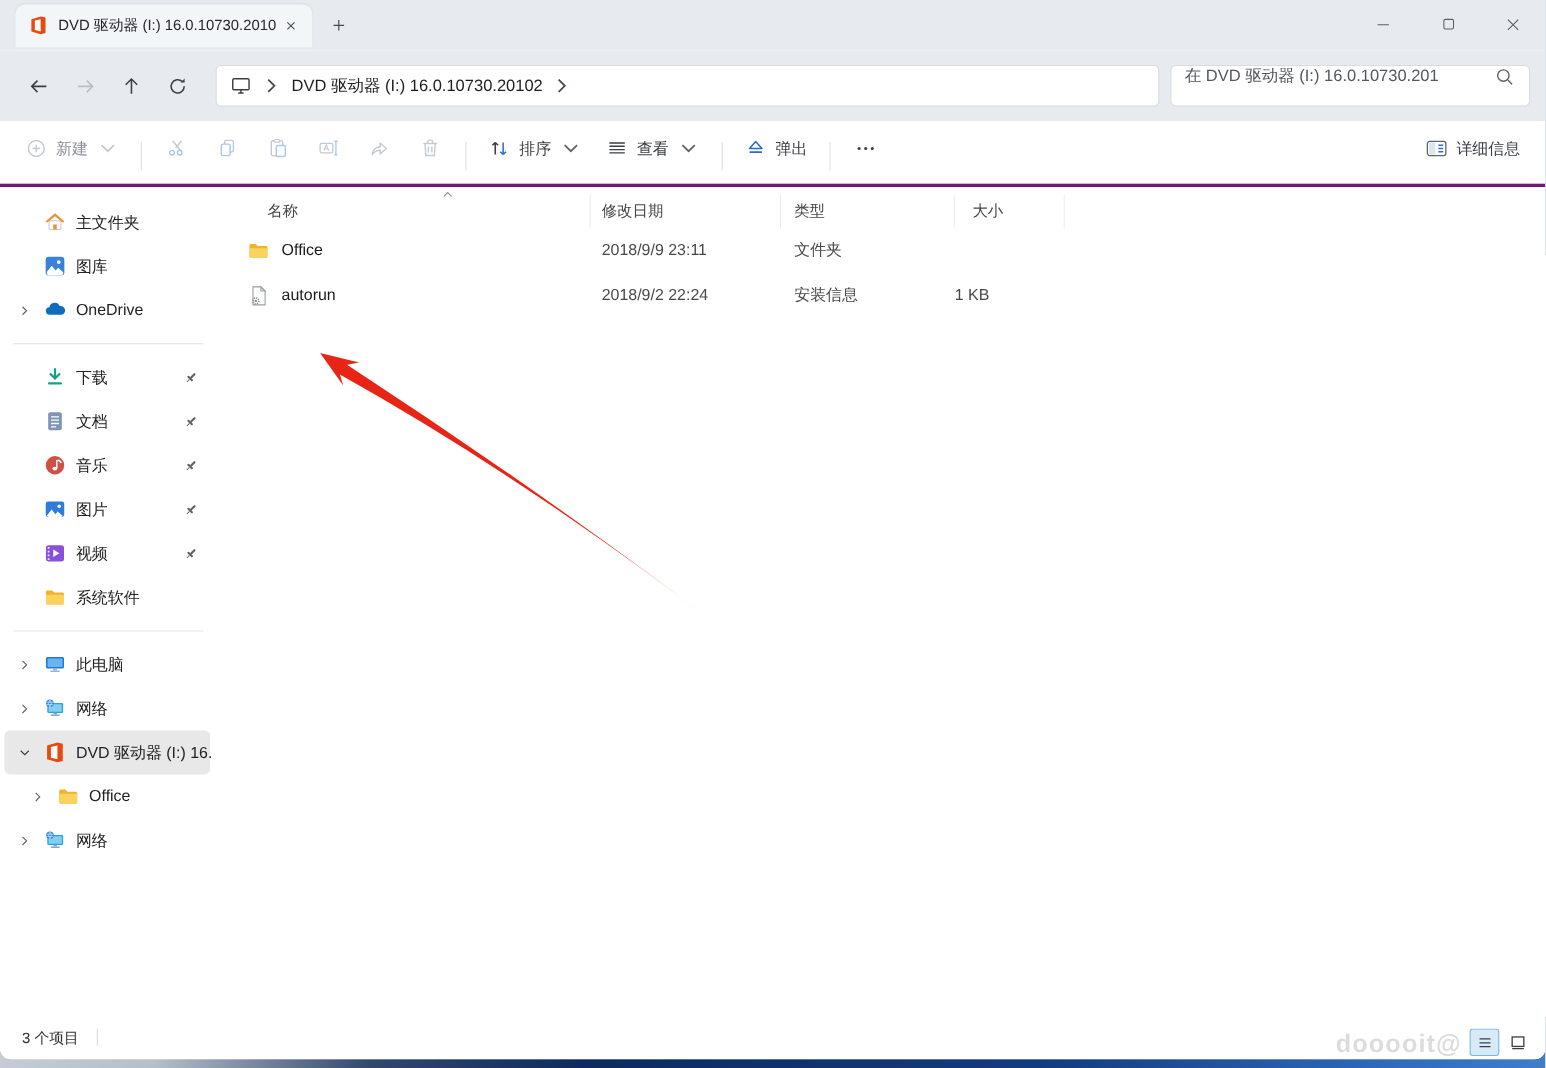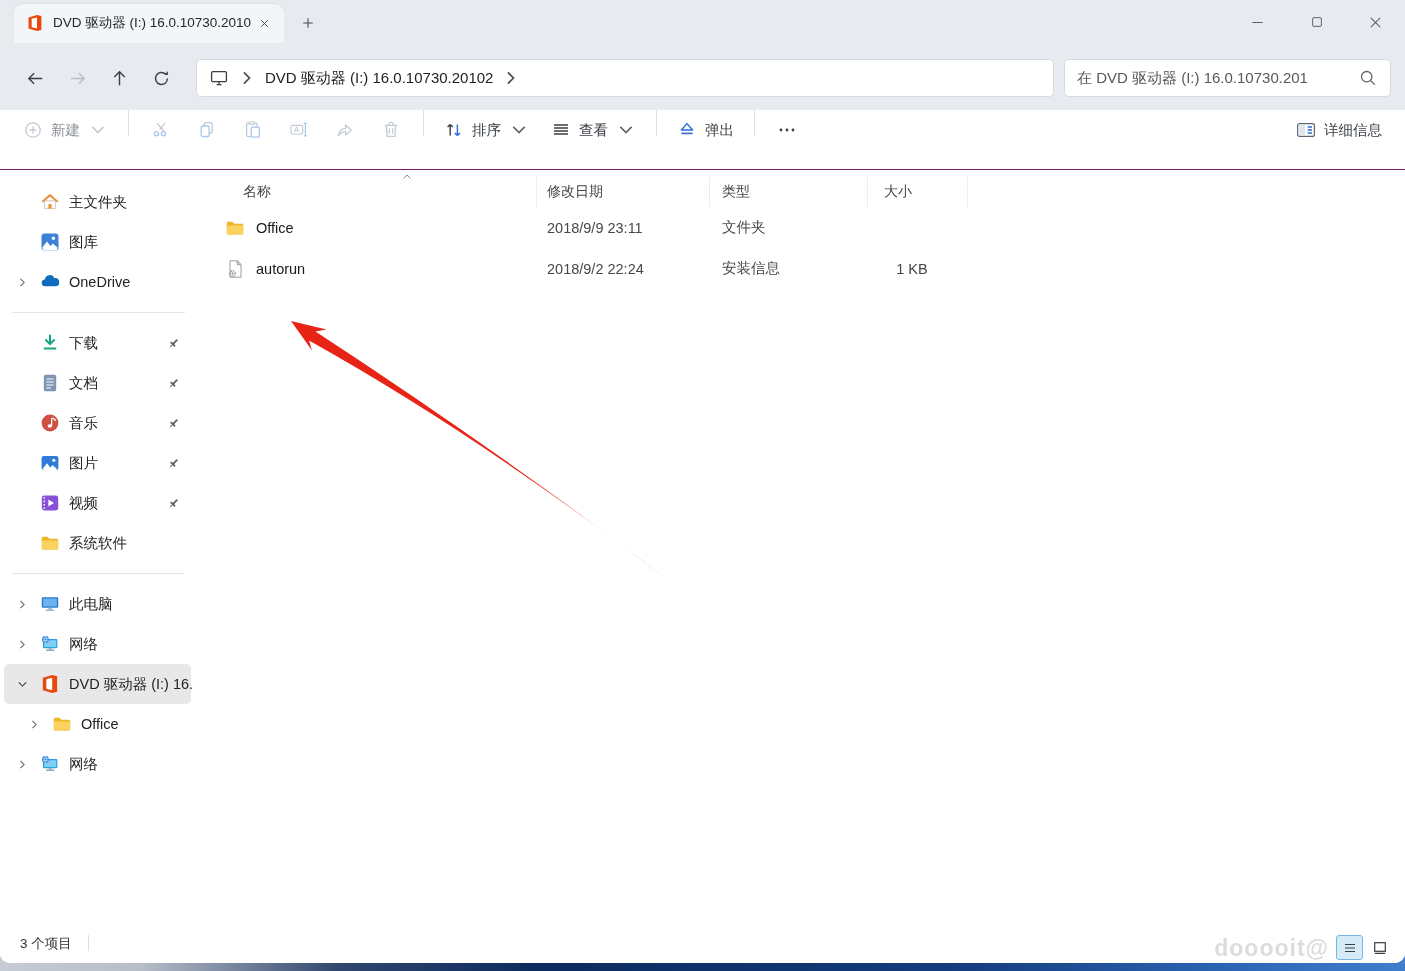--- a/index.html
+++ b/index.html
@@ -21,25 +21,25 @@
   .win-controls{margin-left:auto;display:flex;align-self:flex-start;height:44px}
   .win-btn{width:59px;height:44px}
   
   .navbar{height:64px;background:#e7ebf0;display:flex;align-items:center;padding:0 14px;flex-shrink:0}
   .nav-btn{width:42px;height:36px;border-radius:5px}
   .nav-btn svg{width:19px;height:19px}
   .addressbar{flex:1;height:38px;background:#fff;border:1px solid #d8dce0;border-radius:5px;margin:0 10px 0 14px;
     display:flex;align-items:center;padding:0 12px;gap:8px}
   .crumb-text{font-size:15px;color:#1e1e1e;white-space:nowrap}
   .searchbox{width:327px;height:38px;background:#fff;border:1px solid #d8dce0;border-radius:5px;
-    display:flex;align-items:center;padding:0 12px;gap:8px}
+    display:flex;padding:0 12px;gap:8px}
   .search-text{flex:1;font-size:15px;color:#55585c;white-space:nowrap;overflow:hidden}
   
-  .toolbar{height:60px;background:#fff;border-bottom:1px solid #701a75;display:flex;align-items:flex-start;
-    padding:0 12px;flex-shrink:0}
+  .toolbar{height:60px;background:#fff;border-bottom:3px solid #701a75;display:flex;align-items:flex-end;
+    padding:12px 12px;flex-shrink:0}
   .tb-btn{display:flex;align-items:center;gap:8px;height:40px;padding:0 11px;border-radius:5px;background:transparent;border:none}
   .tb-btn svg{width:20px;height:20px}
   .tb-label{font-size:14.5px;color:#3a3f44}
   .tb-label.dim{color:#8b9097}
   .tb-iconbtn{width:46px;height:40px;border-radius:5px}
   .tb-iconbtn svg{width:20px;height:20px}
   .tb-div{width:1px;height:26px;background:#dfdfdf;margin:0 9px}
   .tb-right{margin-left:auto}
   .chev-sm svg{width:12px;height:12px}
   
@@ -65,21 +65,21 @@
   .h-name{width:312px;padding-left:18px}
   .h-date{width:173px;padding-left:10px}
   .h-type{width:158px;padding-left:12px}
   .h-size{width:100px;padding-left:16px}
   .sortcaret{position:absolute;left:176px;top:-6px}
   .sortcaret svg{width:12px;height:12px}
   .row{display:flex;height:41px;align-items:center;padding-left:28px;font-size:14.5px}
   .c-name{width:312px;display:flex;align-items:center;gap:11px;color:#1a1a1a}
   .c-date{width:173px;padding-left:10px;color:#484848}
   .c-type{width:158px;padding-left:12px;color:#484848}
-  .c-size{width:100px;padding-right:12px;color:#484848;text-align:center}
+  .c-size{width:100px;padding-right:12px;color:#484848;text-align:left}
   
   .statusbar{height:28px;display:flex;align-items:flex-start;padding:0 12px 0 20px;font-size:13.5px;
     color:#333;background:#fff;flex-shrink:0}
   .sb-div{width:1px;height:16px;background:#ddd;margin-left:16px}
   .watermark{margin-left:auto;font-size:23px;font-weight:bold;color:#dcdcdc;letter-spacing:1px;margin-right:4px;
     white-space:nowrap;overflow:hidden}
   .sb-btn{width:27px;height:25px;border:1px solid transparent;border-radius:3px;margin-left:3px}
   .sb-btn svg{width:16px;height:16px}
   .sb-btn.active{background:#d6eaf8;border-color:#79b7e3}
   

